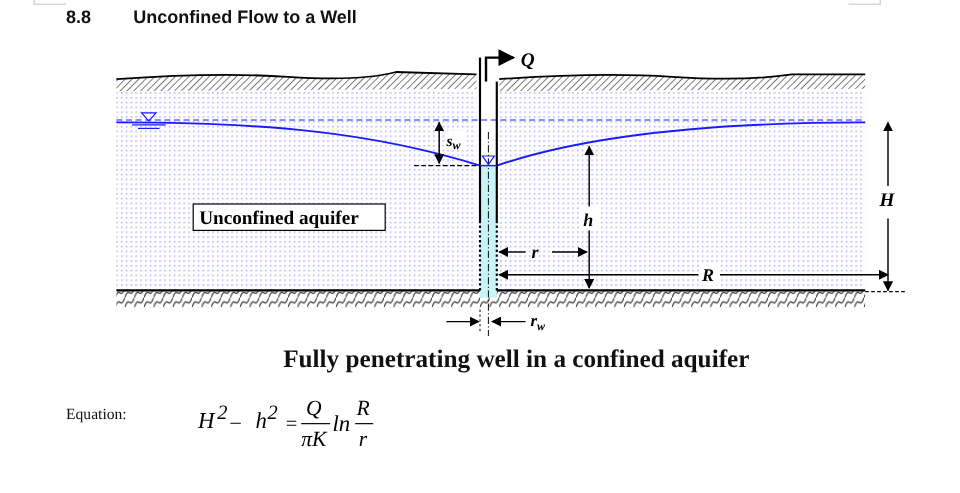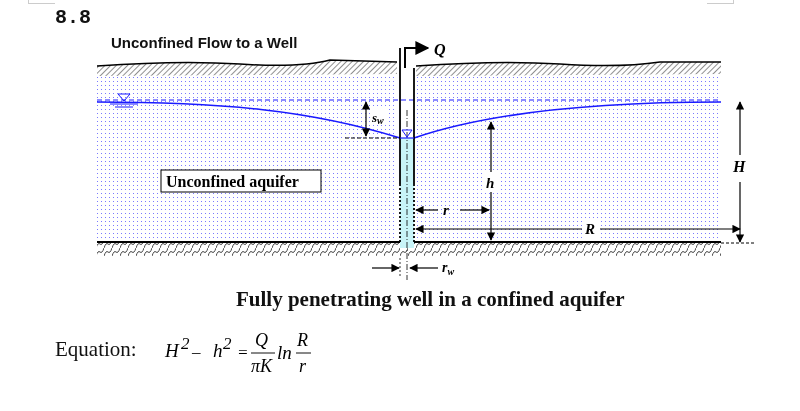--- a/index.html
+++ b/index.html
@@ -1,23 +1,23 @@
 <!DOCTYPE html>
 <html><head>
 <meta charset="utf-8">
 <style>
   html, body { margin:0; padding:0; background:#fff; }
   body { width:800px; height:411px; position:relative; overflow:hidden; font-family:"Liberation Serif", serif; }
   .corner-l { position:absolute; left:28px; top:0; width:26px; height:3px; border-left:1px solid #ccc; border-bottom:1px solid #ccc; }
   .corner-r { position:absolute; left:707px; top:0; width:26px; height:3px; border-right:1px solid #ccc; border-bottom:1px solid #ccc; }
-  .sec-num { position:absolute; left:55px; top:6px; font-family:Liberation Mono, monospace; font-weight:bold; font-size:20px; color:#111; }
-  .sec-title { position:absolute; left:111px; top:6px; font-family:"Liberation Sans", sans-serif; font-weight:bold; font-size:15px; color:#111;margin-top:28px; }
+  .sec-num { position:absolute; left:55px; top:6px; font-family:Liberation Sans, sans-serif; font-weight:bold; font-size:15px; color:#111; }
+  .sec-title { position:absolute; left:111px; top:6px; font-family:"Liberation Sans", sans-serif; font-weight:bold; font-size:15px; color:#111; }
   svg.diagram { position:absolute; left:0; top:0; }
   .caption { position:absolute; left:236px; top:287px; font-family:"Liberation Serif", serif; font-weight:bold; font-size:21px; color:#111; }
-  .eq-label { position:absolute; left:55px; top:337px; font-size:21px; color:#111; }
+  .eq-label { position:absolute; left:55px; top:337px; font-size:13px; color:#111; }
   .eq { position:absolute; left:165px; top:322px; font-size:19px; color:#111; font-style:italic; }
 </style>
 </head>
 <body>
 
 <div class="corner-l"></div>
 <div class="corner-r"></div>
 
 <div class="sec-num">8.8</div>
 <div class="sec-title">Unconfined Flow to a Well</div>

